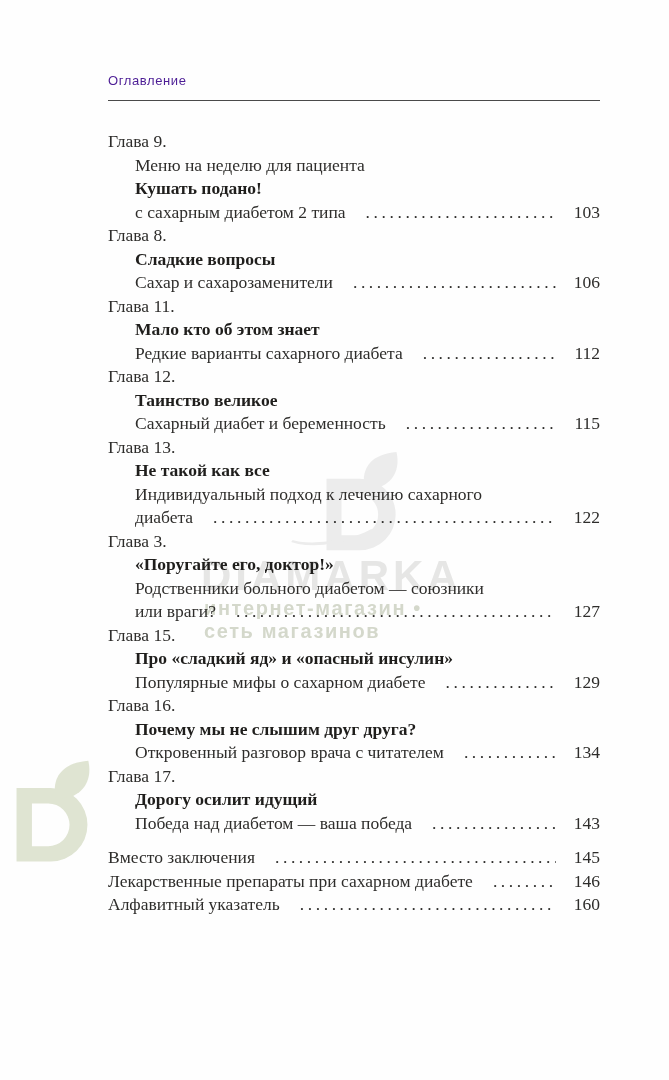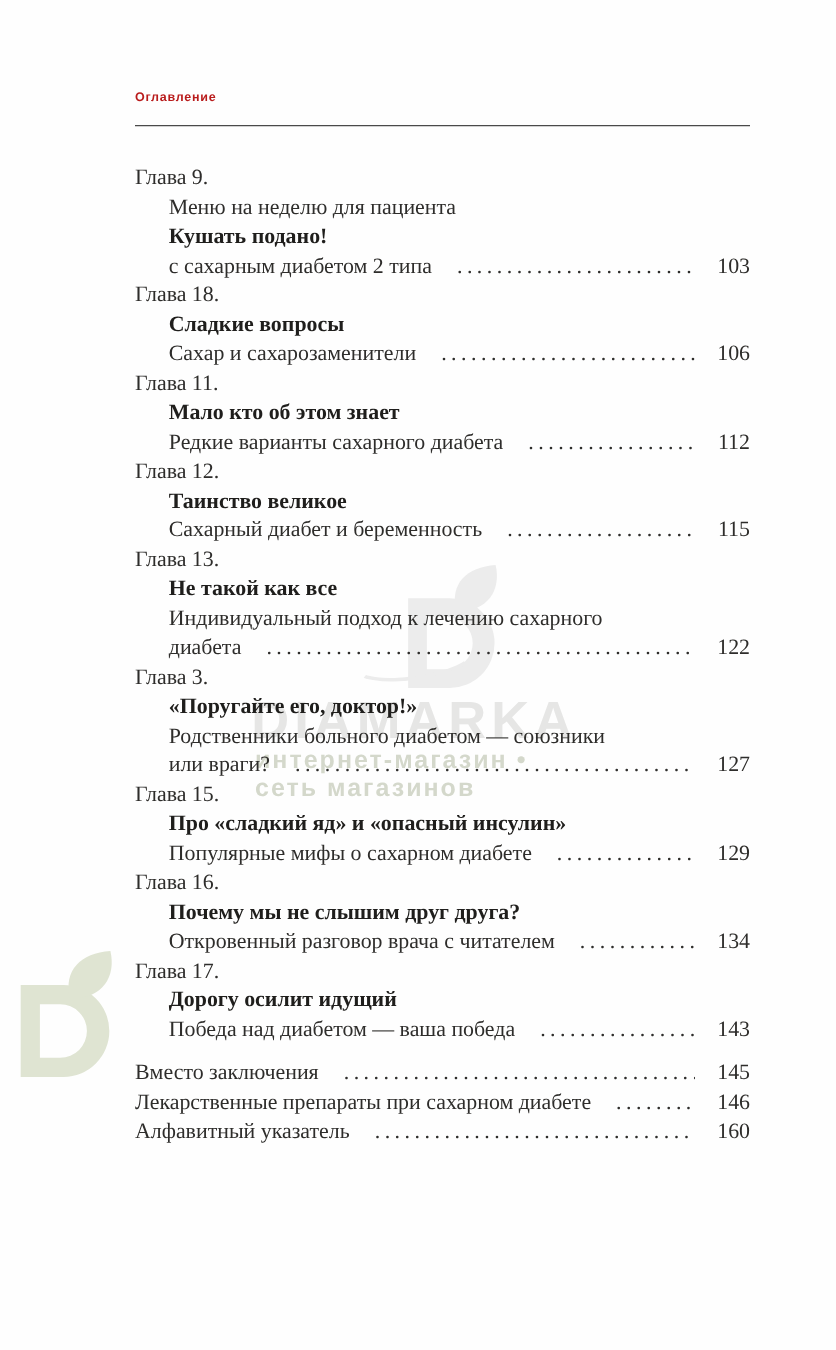--- a/index.html
+++ b/index.html
@@ -13,23 +13,22 @@
     position: relative;
     width: 669px; height: 1080px;
     background: #fefefe;
     overflow: hidden;
   }
 
   
   .running-head {
     position: absolute; left: 108px; top: 73px;
     font-family: "Liberation Sans", sans-serif;
-    font-size: 10px; letter-spacing: 0.6px;
-    color: #b91c1c;
-    font-weight: bold;
+    font-size: 13px; letter-spacing: 0.6px;
+    color: #4c1d95;
   }
   .head-rule {
     position: absolute; left: 108px; top: 100px;
     width: 492px; height: 1.2px;
     background: #4a4a4a;
   }
 
   
   .toc {
     position: absolute; left: 108px; top: 130px;
@@ -109,21 +108,21 @@
           <div class="line chap">Глава 9.</div>
           <div class="line indent desc">Меню на неделю для пациента</div>
           <div class="line indent chapter-title">Кушать подано!</div>
           <div class="line indent desc dotline">
             <span class="t">с сахарным диабетом 2 типа</span>
             <span class="dots"></span>
             <span class="num">103</span>
           </div>
         </div>
         <div class="entry">
-          <div class="line chap">Глава 18.</div>
+          <div class="line chap">Глава 8.</div>
           <div class="line indent chapter-title">Сладкие вопросы</div>
           <div class="line indent desc dotline">
             <span class="t">Сахар и сахарозаменители</span>
             <span class="dots"></span>
             <span class="num">106</span>
           </div>
         </div>
         <div class="entry">
           <div class="line chap">Глава 11.</div>
           <div class="line indent chapter-title">Мало кто об этом знает</div>

